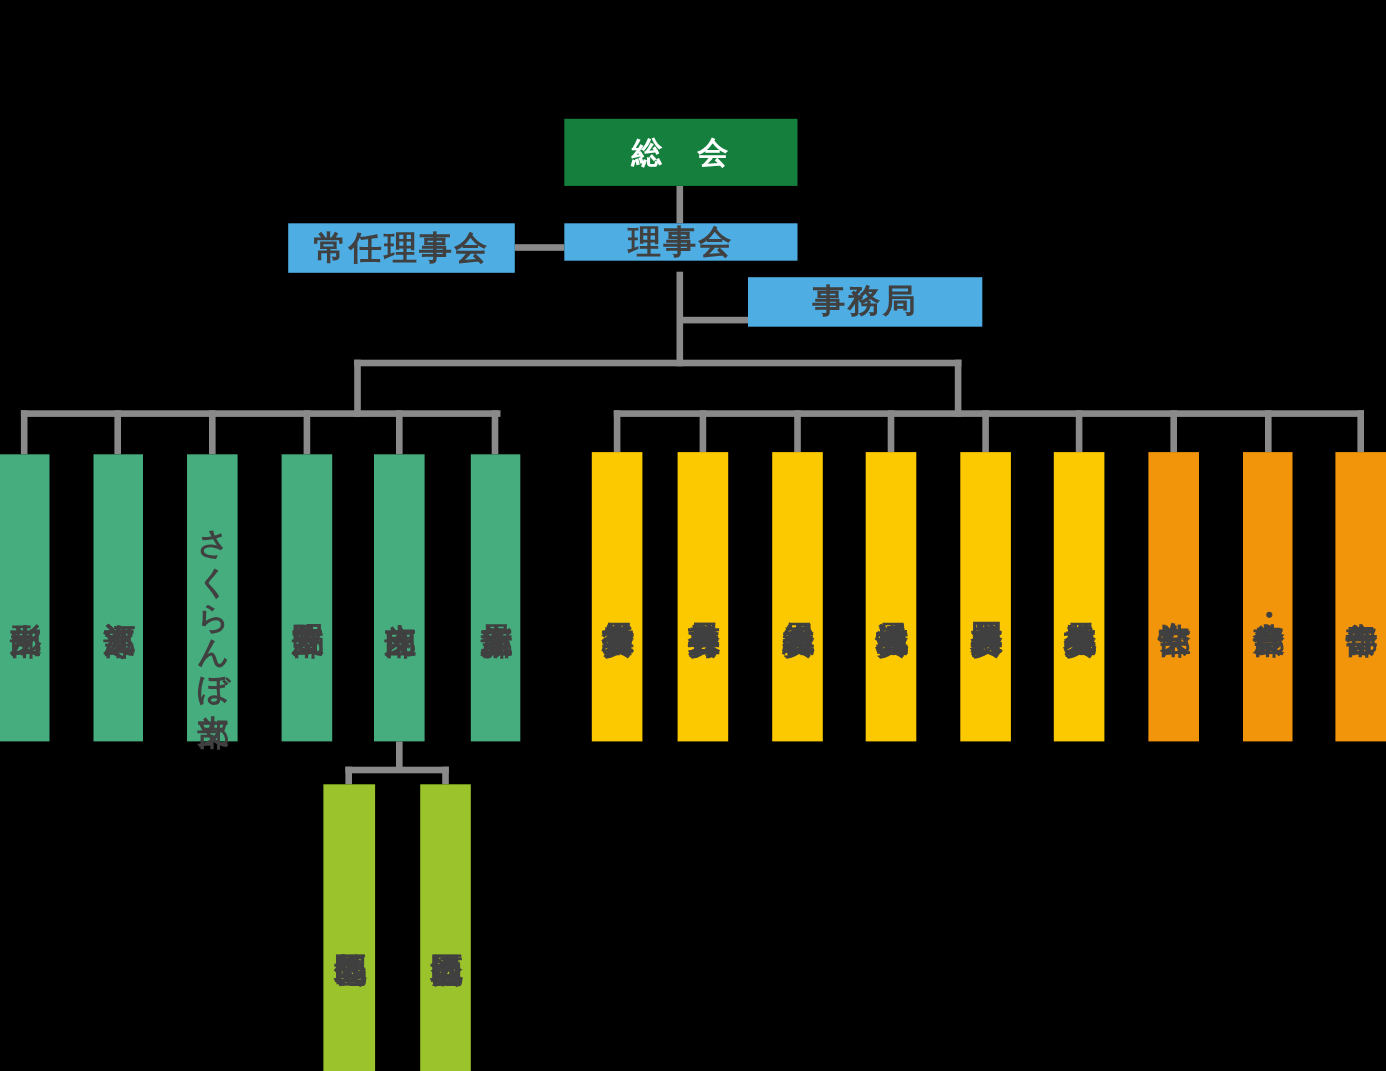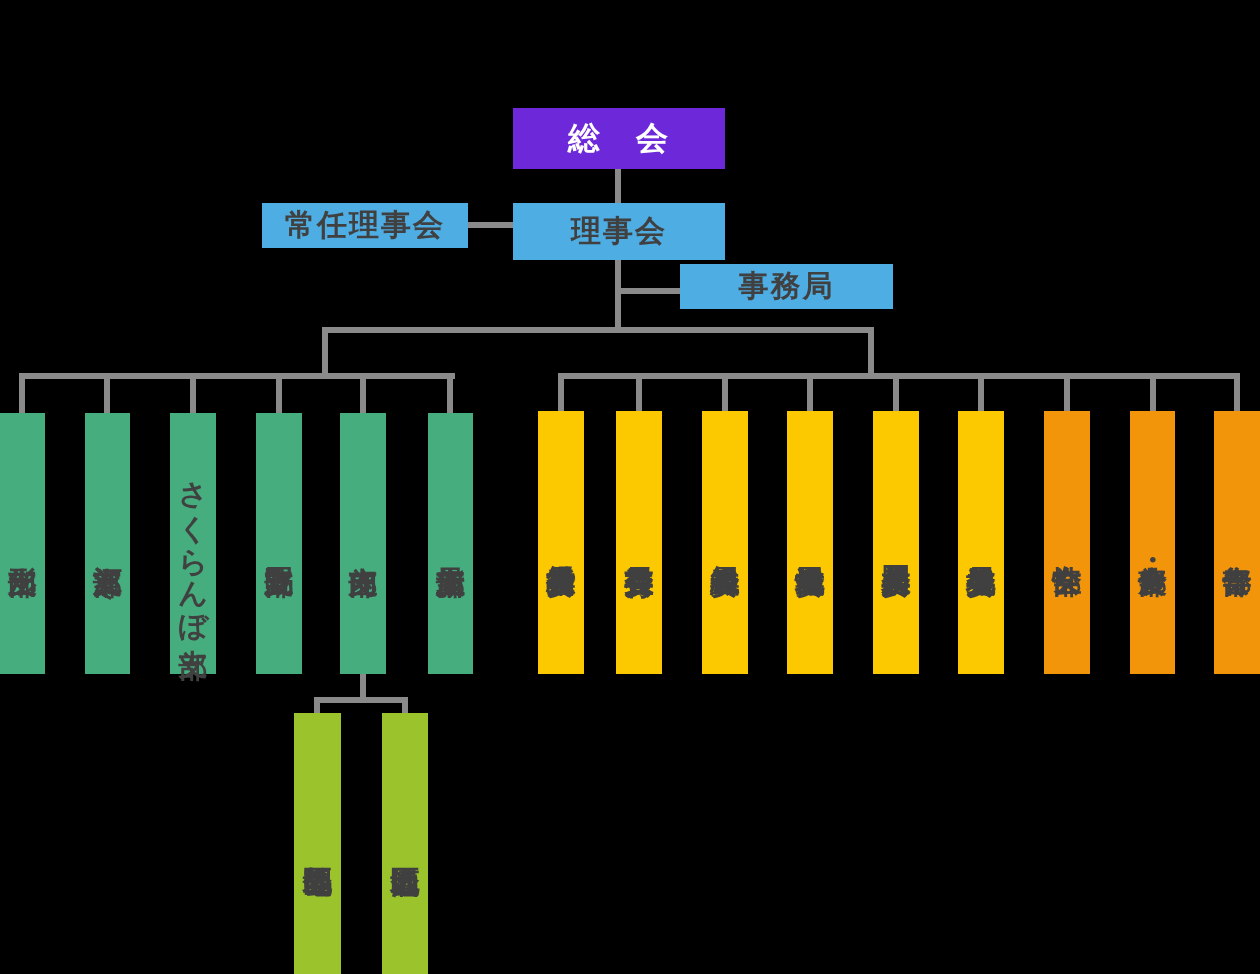--- a/index.html
+++ b/index.html
@@ -27,23 +27,23 @@
     font-weight: bold;
     color: #404040;
     box-sizing: border-box;
   }
   .hbox {
     font-size: 30px;
     letter-spacing: 2px;
     white-space: nowrap;
   }
   .root-box {
-    background: #6d28d9;
+    background: #15803d;
     color: #FFFFFF;
-    font-size: 32px;
+    font-size: 28px;
     font-family: Liberation Serif, serif;
   }
   .blue-box { background: #4EADE3; }
   .vbox {
     writing-mode: vertical-rl;
     text-orientation: upright;
     font-size: 29px;
     letter-spacing: 0px;
     line-height: 1.0;
   }
@@ -86,23 +86,23 @@
 
   <div class="line" style="left:360px; top:674px; width:6px; height:26px;"></div>
   <div class="line" style="left:314px; top:697px; width:94px; height:6px;"></div>
   <div class="line" style="left:314px; top:697px; width:6px; height:16px;"></div>
   <div class="line" style="left:402px; top:697px; width:6px; height:16px;"></div>
 
   <div class="box hbox root-box" style="left:513px; top:108px; width:212px; height:61px;">総　会</div>
 
   <div class="box hbox blue-box" style="left:262px; top:203px; width:206px; height:45px;">常任理事会</div>
 
-  <div class="box hbox blue-box" style="left:513px; top:203px; width:212px; height:57px;">理事会</div>
+  <div class="box hbox blue-box" style="left:513px; top:203px; width:212px; height:34px;">理事会</div>
 
-  <div class="box hbox blue-box" style="left:680px; top:264px; width:213px; height:45px;">事務局</div>
+  <div class="box hbox blue-box" style="left:680px; top:252px; width:213px; height:45px;">事務局</div>
 
   <div class="box vbox green-box" style="left:0px; width:45px;">山形支部</div>
   <div class="box vbox green-box" style="left:85px; width:45px;">寒河江支部</div>
   <div class="box vbox green-box" style="left:170px; width:46px;">さくらんぼ支部</div>
   <div class="box vbox green-box" style="left:256px; width:46px;">置賜支部</div>
   <div class="box vbox green-box" style="left:340px; width:46px;">庄内支部</div>
   <div class="box vbox green-box" style="left:428px; width:45px;">新庄最上支部</div>
 
   <div class="box vbox yellow-box" style="left:538px; width:46px;">経営指針委員会</div>
   <div class="box vbox yellow-box" style="left:616px; width:46px;">社員共育委員会</div>

